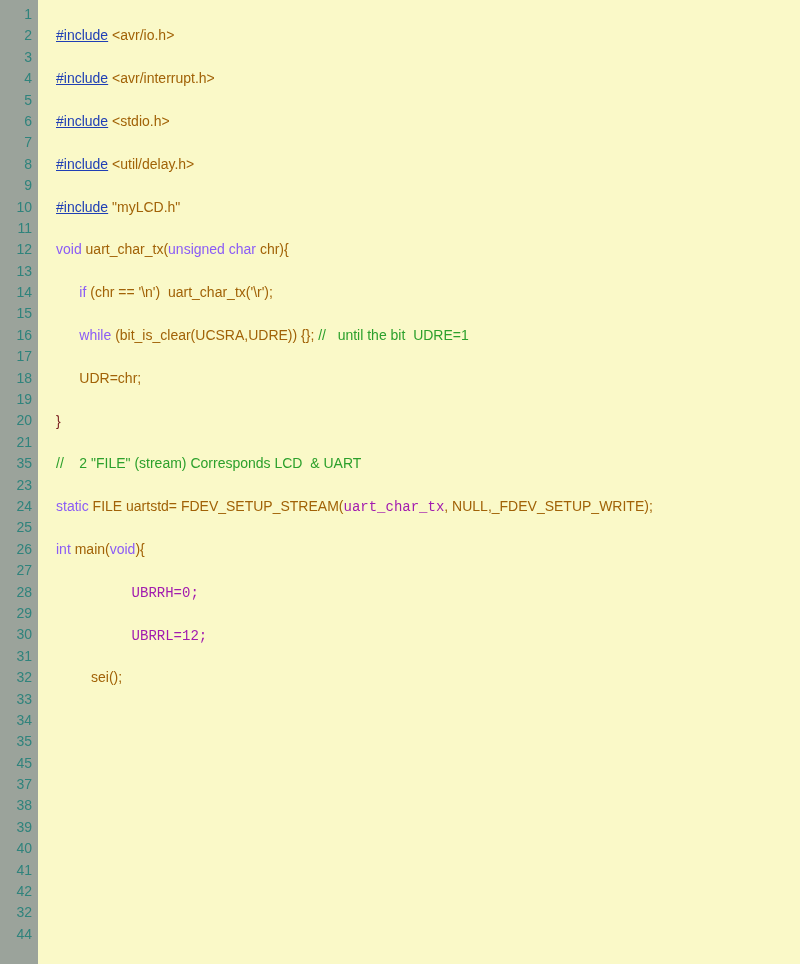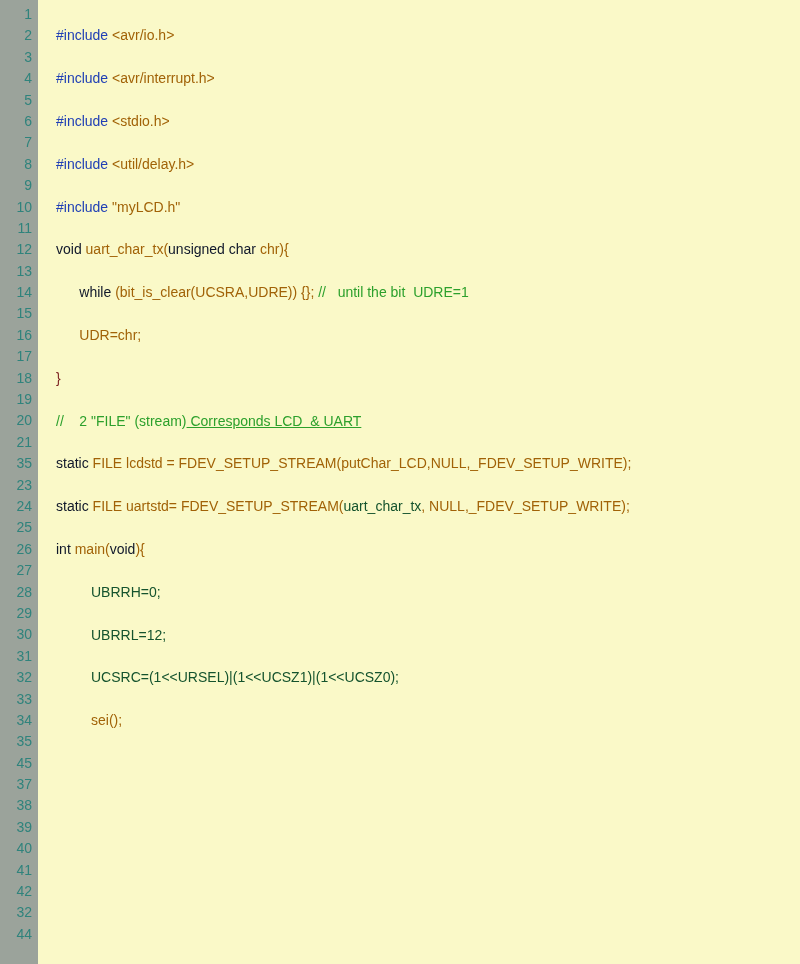--- a/index.html
+++ b/index.html
@@ -26,27 +26,27 @@
   }
   .gutter div { height: 21.4px; }
   .code {
     padding: 4px 8px 4px 18px;
     line-height: 21.4px;
     white-space: pre;
     flex: 1;
     overflow: hidden;
   }
   .ln { height: 21.4px; display: block; }
-  .pp   { color: #1F3FB5; }       
-  .kw   { color: #0f172a; }       
+  .pp   { color: #1F3FB5; text-decoration: underline; }       
+  .kw   { color: #8b5cf6; }       
   .cm   { color: #2CA02C; }       
   .n    { color: #a16207; }       
   .br   { color: #7A1F1F; }
-  .id2  { color: #14532d; }       
-  .grn  { color: #2CA02C; text-decoration: underline; }
+  .id2  { color: #a21caf; font-family: Liberation Mono, monospace; }       
+  .grn  { color: #2CA02C; }
 </style>
 </head>
 <body>
 
 <div class="editor">
   <div class="gutter">
       <div>1</div>
       <div>2</div>
       <div>3</div>
       <div>4</div>
@@ -91,30 +91,29 @@
       <div>32</div>
       <div>44</div>
     </div>
   <div class="code">
 <span class="ln"><span class="pp">#include</span><span class="n"> &lt;avr/io.h&gt;</span></span>
 <span class="ln"><span class="pp">#include</span><span class="n"> &lt;avr/interrupt.h&gt;</span></span>
 <span class="ln"><span class="pp">#include</span><span class="n"> &lt;stdio.h&gt;</span></span>
 <span class="ln"><span class="pp">#include</span><span class="n"> &lt;util/delay.h&gt;</span></span>
 <span class="ln"><span class="pp">#include</span><span class="n"> "myLCD.h"</span></span>
 <span class="ln"><span class="kw">void</span><span class="n"> uart_char_tx(</span><span class="kw">unsigned char</span><span class="n"> chr){</span></span>
+<span class="ln"><span class="kw">      if</span><span class="n"> (chr == </span><span class="n">'\n'</span><span class="n">)  uart_char_tx(</span><span class="n">'\r'</span><span class="n">);</span></span>
 <span class="ln"><span class="kw">      while</span><span class="n"> (bit_is_clear(UCSRA,UDRE)) {}; </span><span class="cm">//   until the bit  UDRE=1</span></span>
 <span class="ln"><span class="n">      UDR=chr;</span></span>
 <span class="ln"><span class="br">}</span></span>
 <span class="ln"><span class="cm">//    2 "FILE" (stream)</span><span class="grn"> Corresponds LCD  &amp; UART</span></span>
-<span class="ln"><span class="kw">static</span><span class="n"> FILE lcdstd = FDEV_SETUP_STREAM(putChar_LCD,NULL,_FDEV_SETUP_WRITE);</span></span>
 <span class="ln"><span class="kw">static</span><span class="n"> FILE uartstd= FDEV_SETUP_STREAM(</span><span class="id2">uart_char_tx</span><span class="n">, NULL,_FDEV_SETUP_WRITE);</span></span>
 <span class="ln"><span class="kw">int</span><span class="n"> main(</span><span class="kw">void</span><span class="n">){</span></span>
 <span class="ln"><span class="id2">         UBRRH=0;</span></span>
 <span class="ln"><span class="id2">         UBRRL=12;</span></span>
-<span class="ln"><span class="id2">         UCSRC=(1&lt;&lt;URSEL)|(1&lt;&lt;UCSZ1)|(1&lt;&lt;UCSZ0);</span></span>
 <span class="ln"><span class="n">         sei();</span></span>
 
 
 
 
 
 
 
 
 

